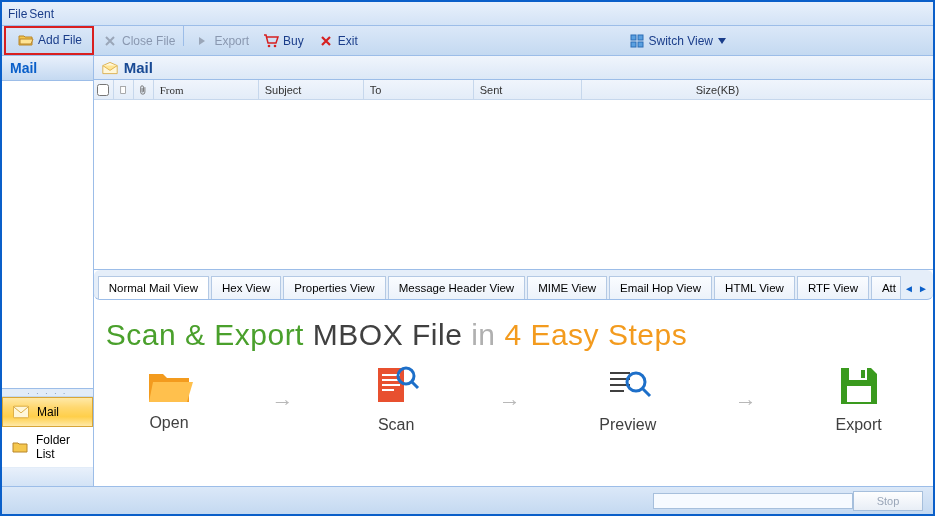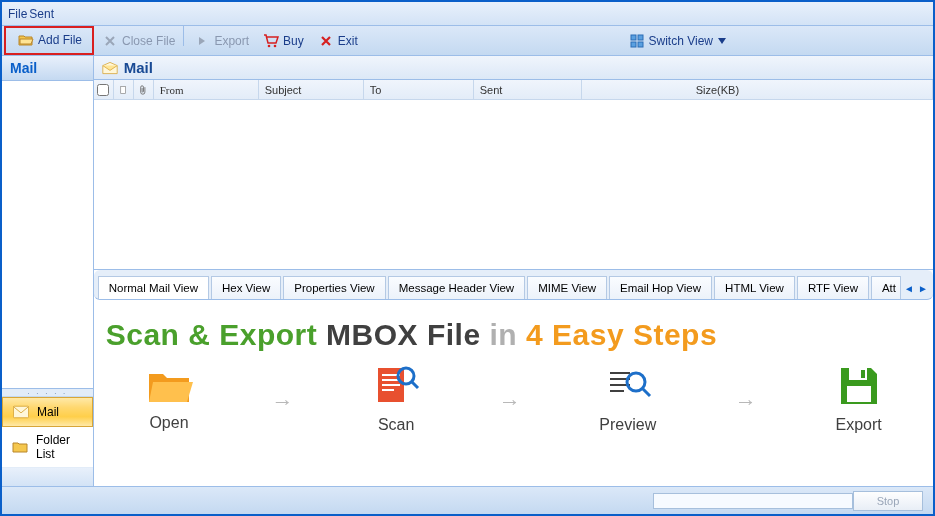--- a/index.html
+++ b/index.html
@@ -165,21 +165,21 @@
     width:12px; height:16px;
     display:flex; align-items:center; justify-content:center;
     color:#0a5fc9; font-size:10px;
   }
 
   .promo {
     flex:1;
     background:#fff;
     padding: 18px 12px 8px 12px;
   }
-  .promo-title { font-size: 30px; font-weight:700; font-family:"Segoe UI Light","Segoe UI",sans-serif; letter-spacing:0.5px; }
+  .promo-title { font-size: 30px; font-weight:400; font-family:"Segoe UI Light","Segoe UI",sans-serif; letter-spacing:0.5px; }
   .pt-green { color:#4aa02c; }
   .pt-black { color:#404040; }
   .pt-gray  { color:#b0b0b0; }
   .pt-orange{ color:#f39b1e; }
 
   .steps {
     display:flex;
     align-items:center;
     justify-content: space-around;
     margin-top: 12px;

